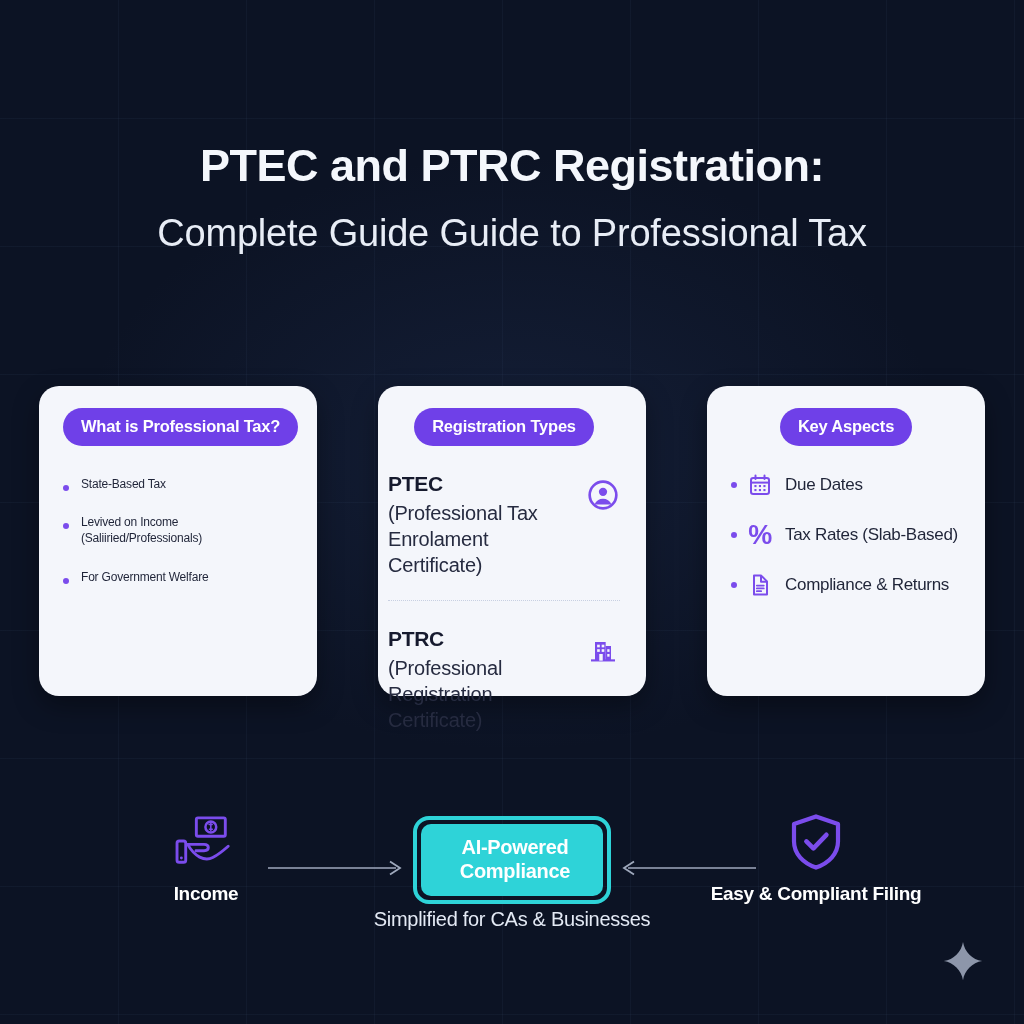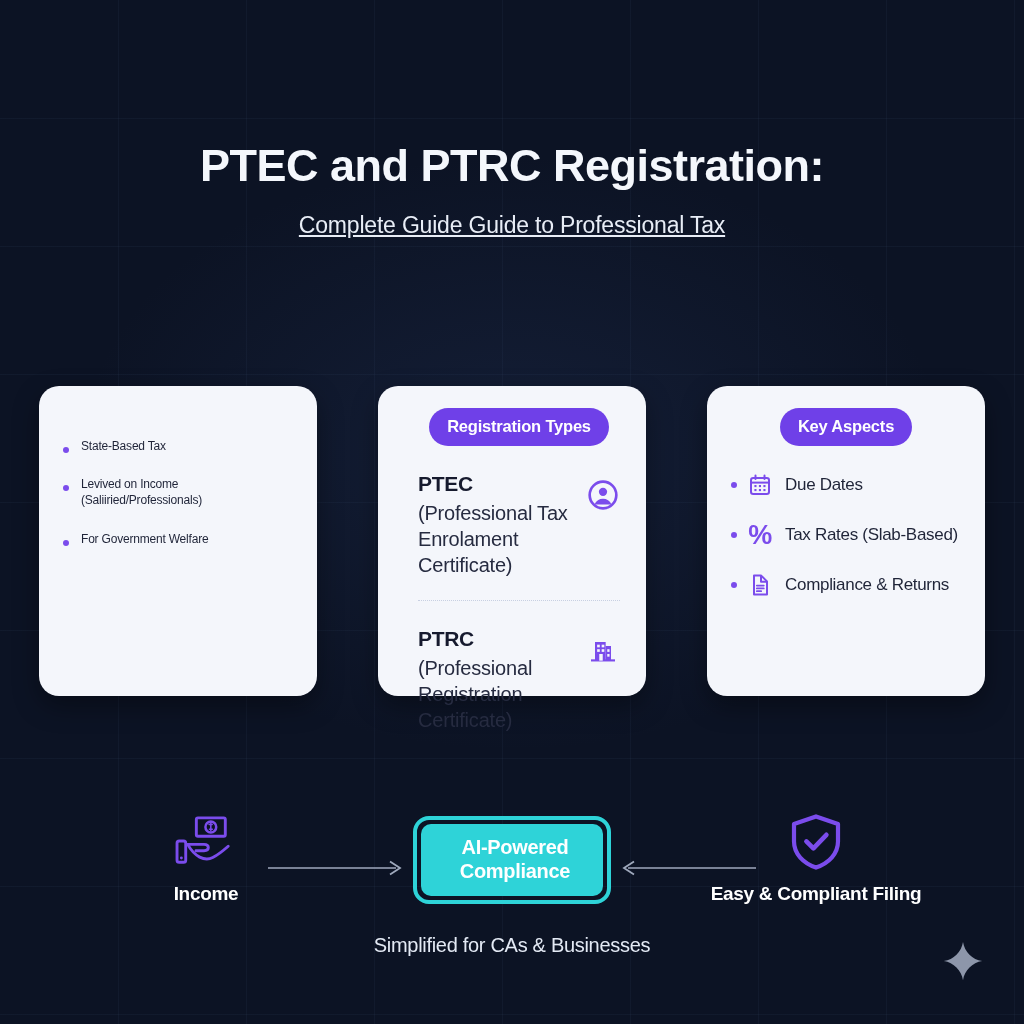--- a/index.html
+++ b/index.html
@@ -54,24 +54,23 @@
   .title {
     color: #f4f7fc;
     font-size: 45px;
     font-weight: bold;
     letter-spacing: -0.5px;
     line-height: 1.15;
   }
   .subtitle {
     margin-top: 20px;
     color: #e8edf6;
-    font-size: 23px;
+    font-size: 38px;
     font-weight: 400;
     letter-spacing: -0.2px;
-    text-decoration: underline;
   }
 
   
   .cards {
     position: absolute;
     top: 386px;
     left: 39px;
     width: 946px;
     display: flex;
     justify-content: space-between;
@@ -79,21 +78,21 @@
   }
   .card {
     background: #f4f6fb;
     border-radius: 20px;
     position: relative;
     height: 310px;
     padding: 22px 24px;
     box-shadow: 0 10px 26px rgba(0,0,0,0.35);
   }
   .card-a { width: 278px; }
-  .card-b { width: 268px; padding-left: 40px; padding-right: 26px; }
+  .card-b { width: 268px; padding-left: 10px; padding-right: 26px; }
   .card-c { width: 278px; }
 
   .badge {
     display: inline-block;
     background: #6f40e8;
     color: #ffffff;
     font-size: 16.5px;
     font-weight: bold;
     border-radius: 999px;
     padding: 9px 18px 10px 18px;
@@ -255,21 +254,21 @@
   .compliance-text {
     color: #ffffff;
     font-size: 20px;
     font-weight: bold;
     line-height: 1.18;
     letter-spacing: -0.3px;
   }
 
   .caption {
     position: absolute;
-    top: 934px;
+    top: 908px;
     left: 0;
     width: 1024px;
     text-align: center;
     color: #e4eaf5;
     font-size: 20px;
     letter-spacing: -0.3px;
   }
 
   
   .sparkle {
@@ -290,20 +289,21 @@
 <div id="page">
 
   <div class="header">
     <div class="title">PTEC and PTRC Registration:</div>
     <div class="subtitle">Complete Guide Guide to Professional Tax</div>
   </div>
 
   <div class="cards">
 
     <div class="card card-a">
+      <div class="badge">What is Professional Tax?</div>
       <ul class="bullets">
         <li class="bullet">
           <span class="dot"></span>
           <span class="bullet-text">State-Based Tax</span>
         </li>
         <li class="bullet">
           <span class="dot"></span>
           <span class="bullet-text">Levived on Income (Saliiried/Professionals)</span>
         </li>
         <li class="bullet">

